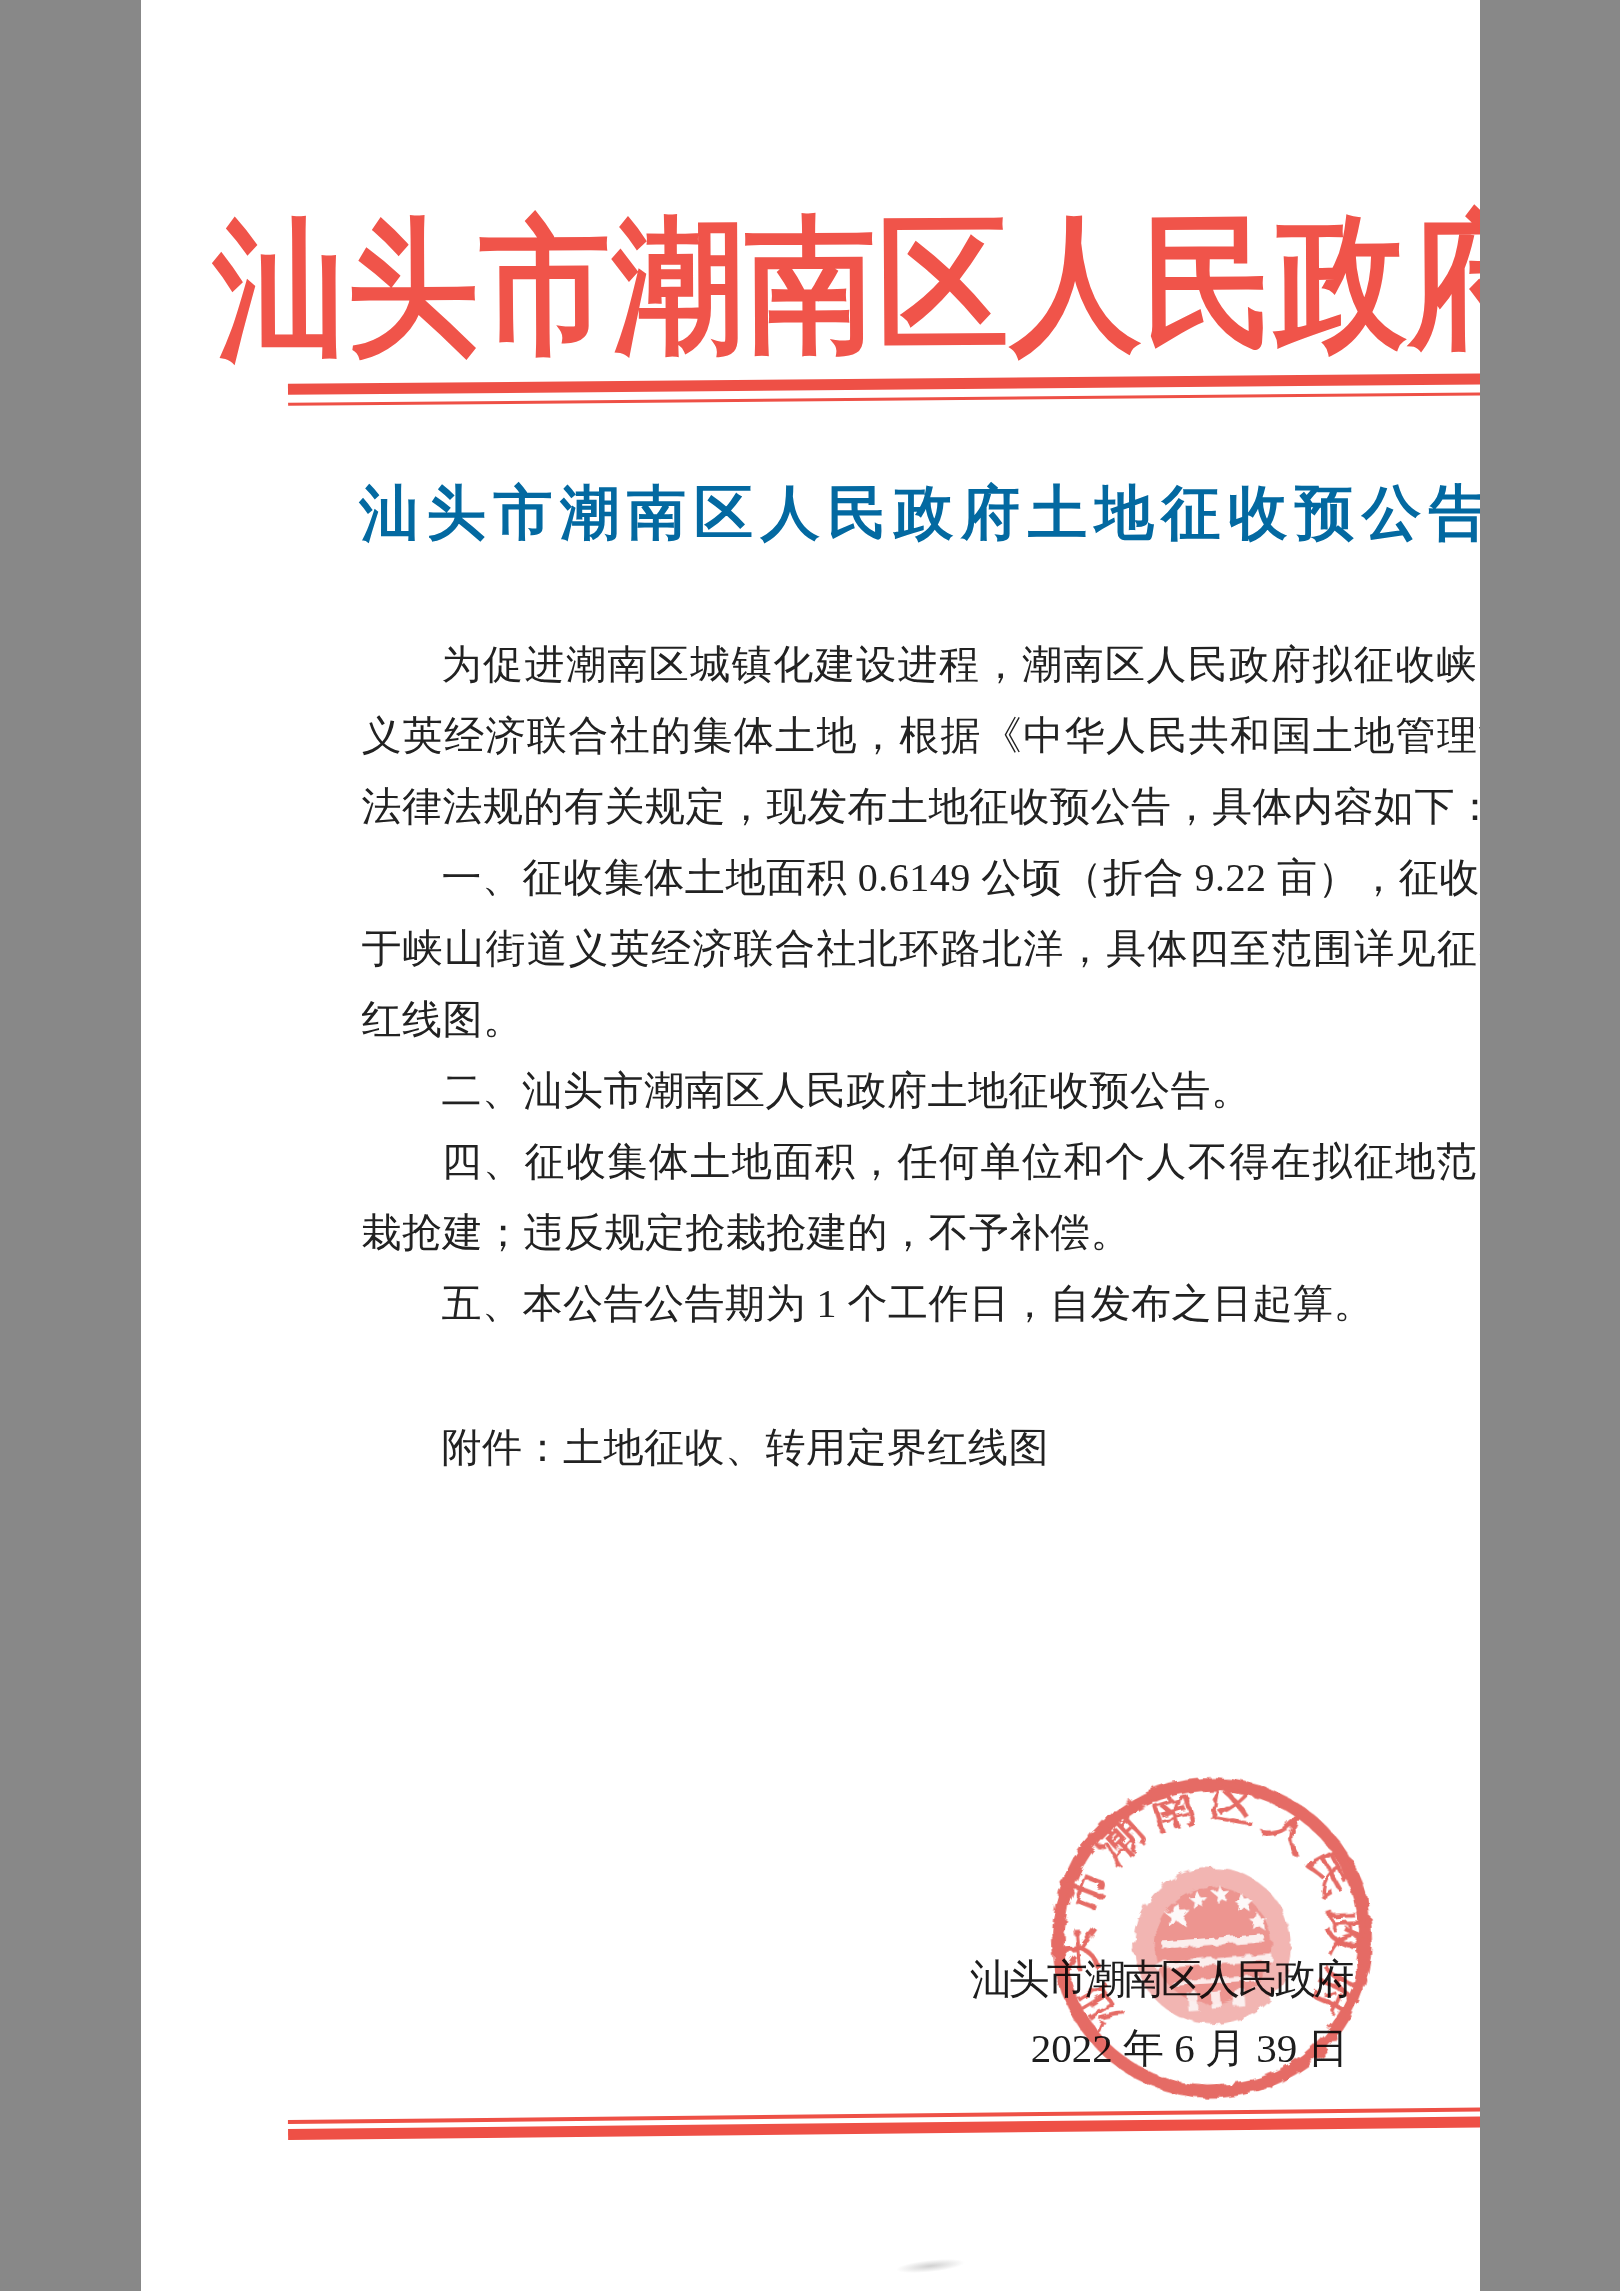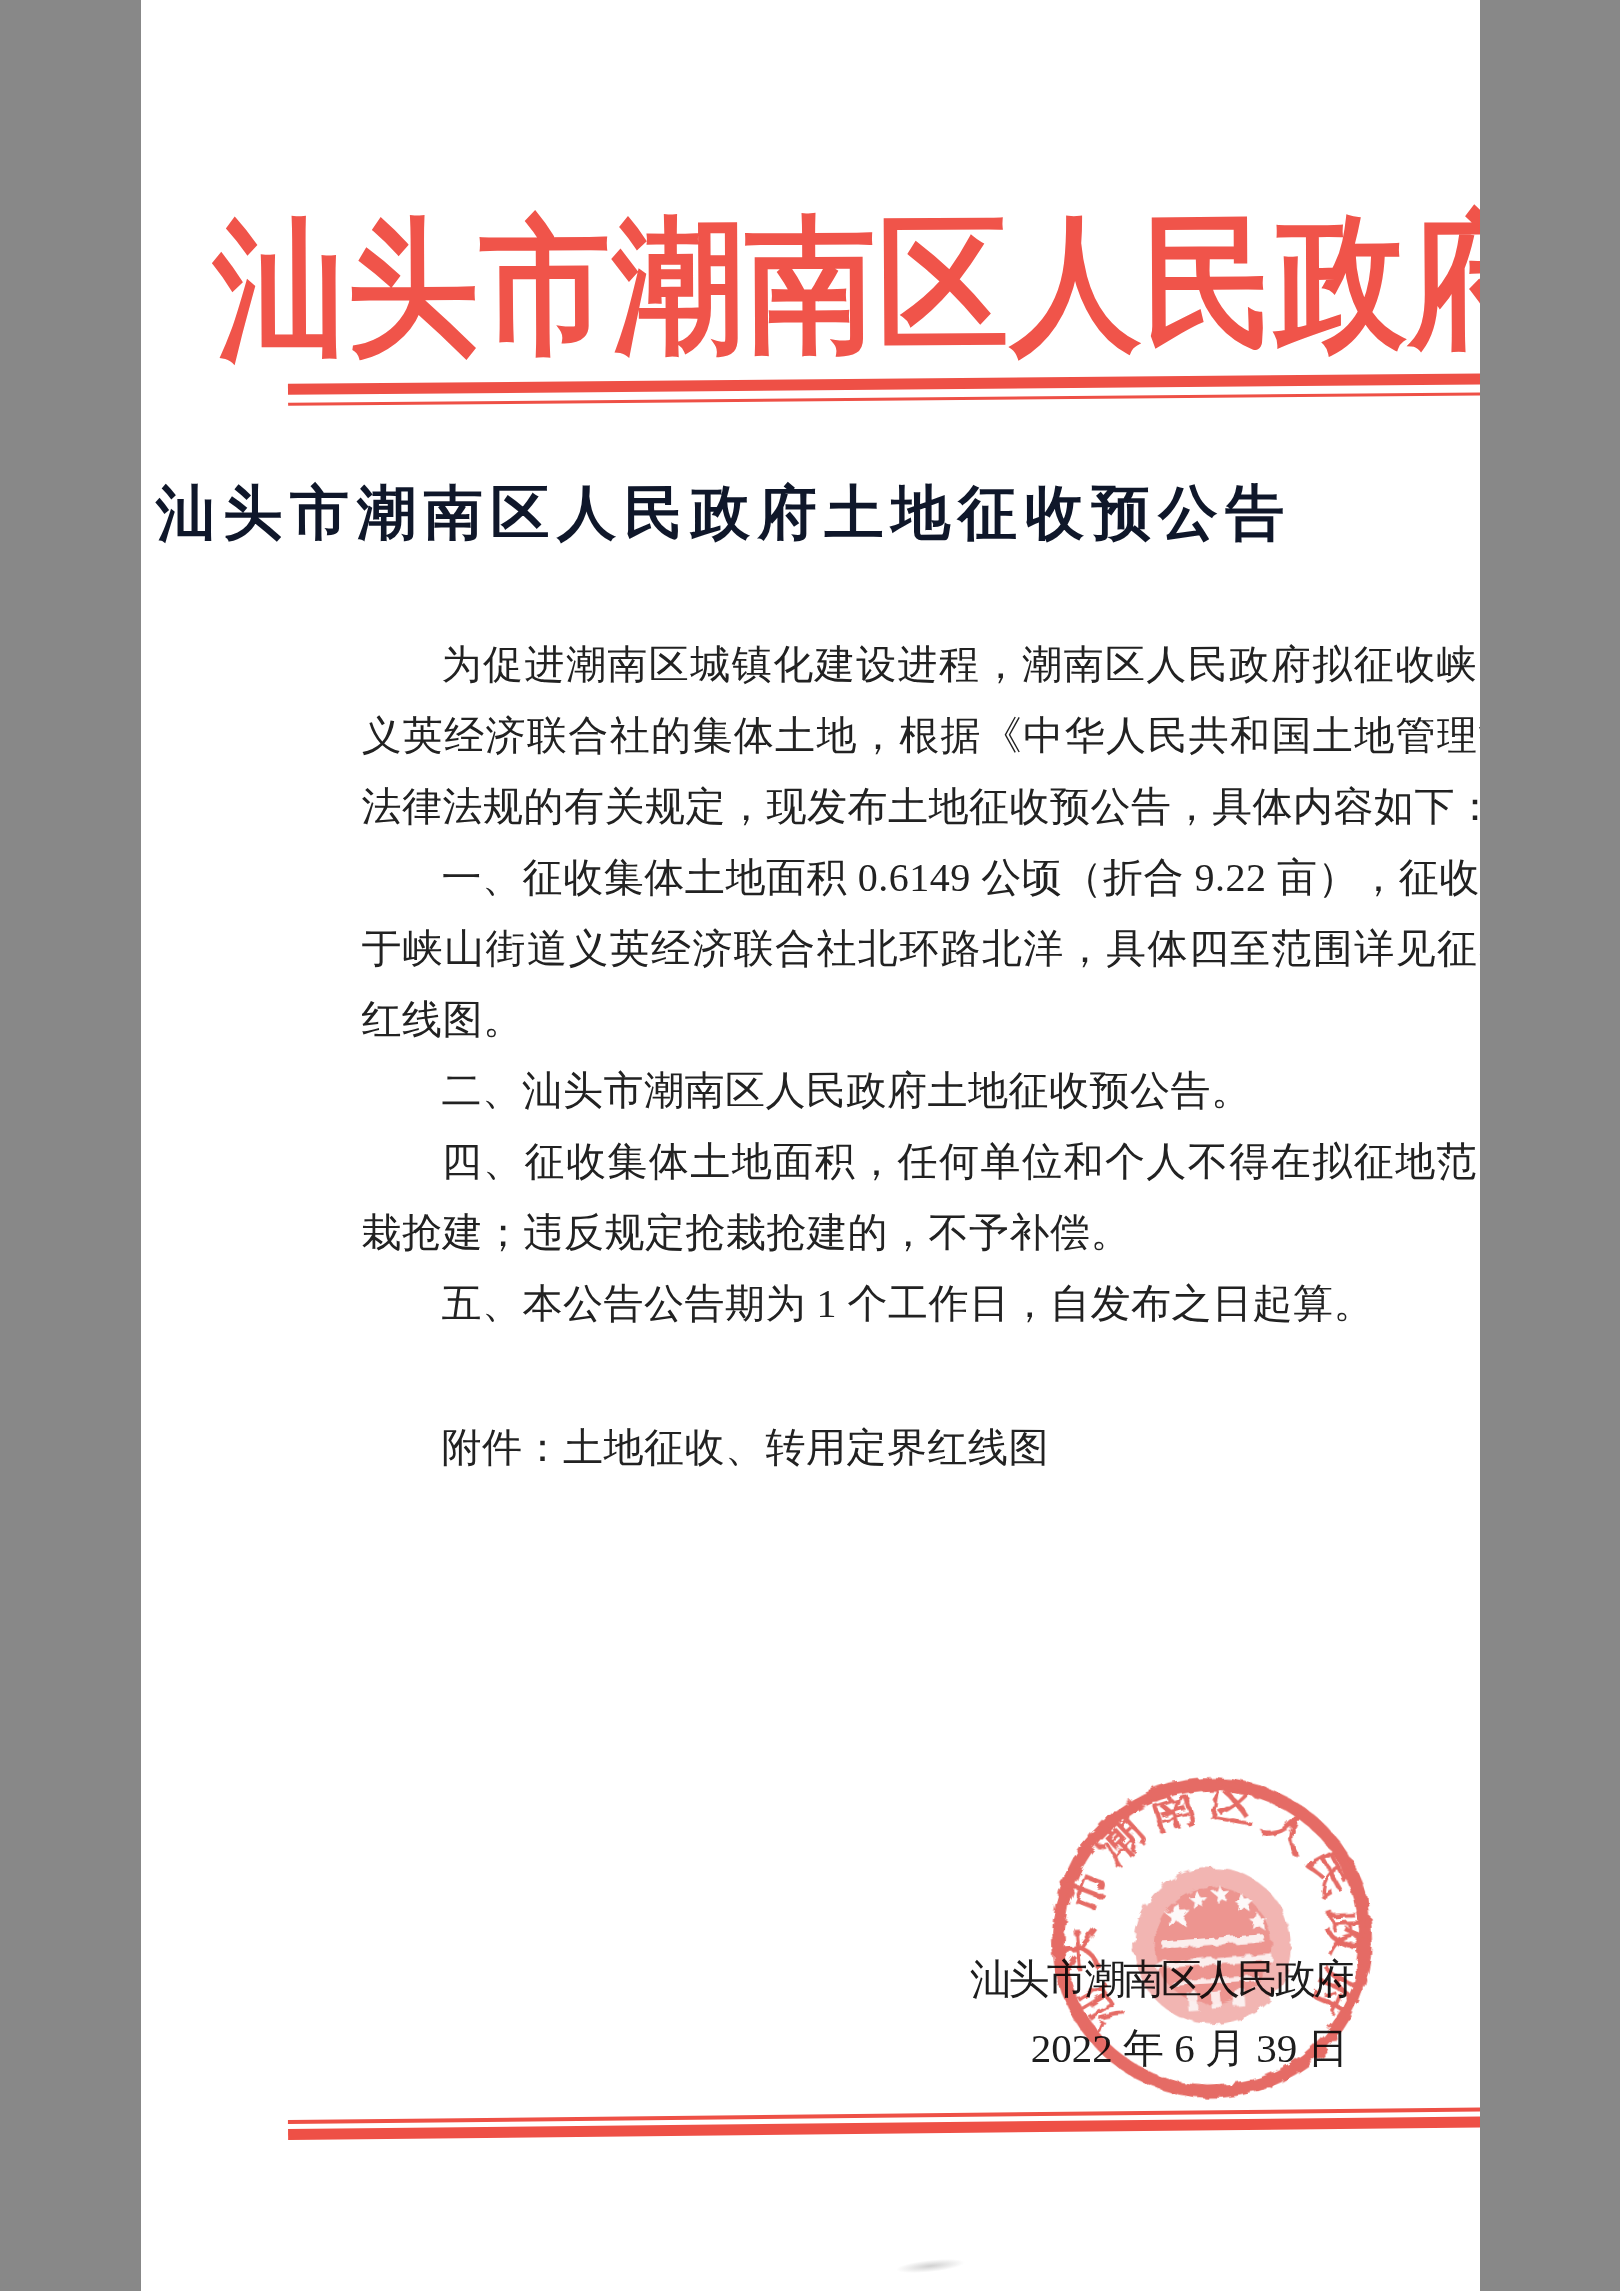--- a/index.html
+++ b/index.html
@@ -32,24 +32,24 @@
   .rule{position:absolute;left:147px;width:1345px;}
   .rule-top{top:378px;transform:rotate(-0.5deg);}
   .rule-bottom{top:2113px;width:1333px;transform:rotate(-0.6deg);}
   .rule .bar-thick{height:10.8px;background:var(--rule-red);}
   .rule .bar-thin{height:3.9px;background:var(--rule-red);}
   .rule-top .bar-thick{margin-bottom:7.8px;}
   .rule-bottom .bar-thin{margin-bottom:4.9px;}
   
   .doc-title{
     position:absolute;top:474px;left:0;width:100%;
-    text-align:left;
+    text-align:right;
     font-size:59px;font-weight:bold;
     letter-spacing:7.8px;
-    color:#0f172a;
+    color:#0369a1;
     white-space:nowrap;
     padding-left:16px;
   }
   
   .body-text{
     position:absolute;top:629px;left:221px;width:1240px;
     font-size:40px;line-height:71px;
     letter-spacing:0.5px;
     color:var(--text-black);
     text-align:justify;

